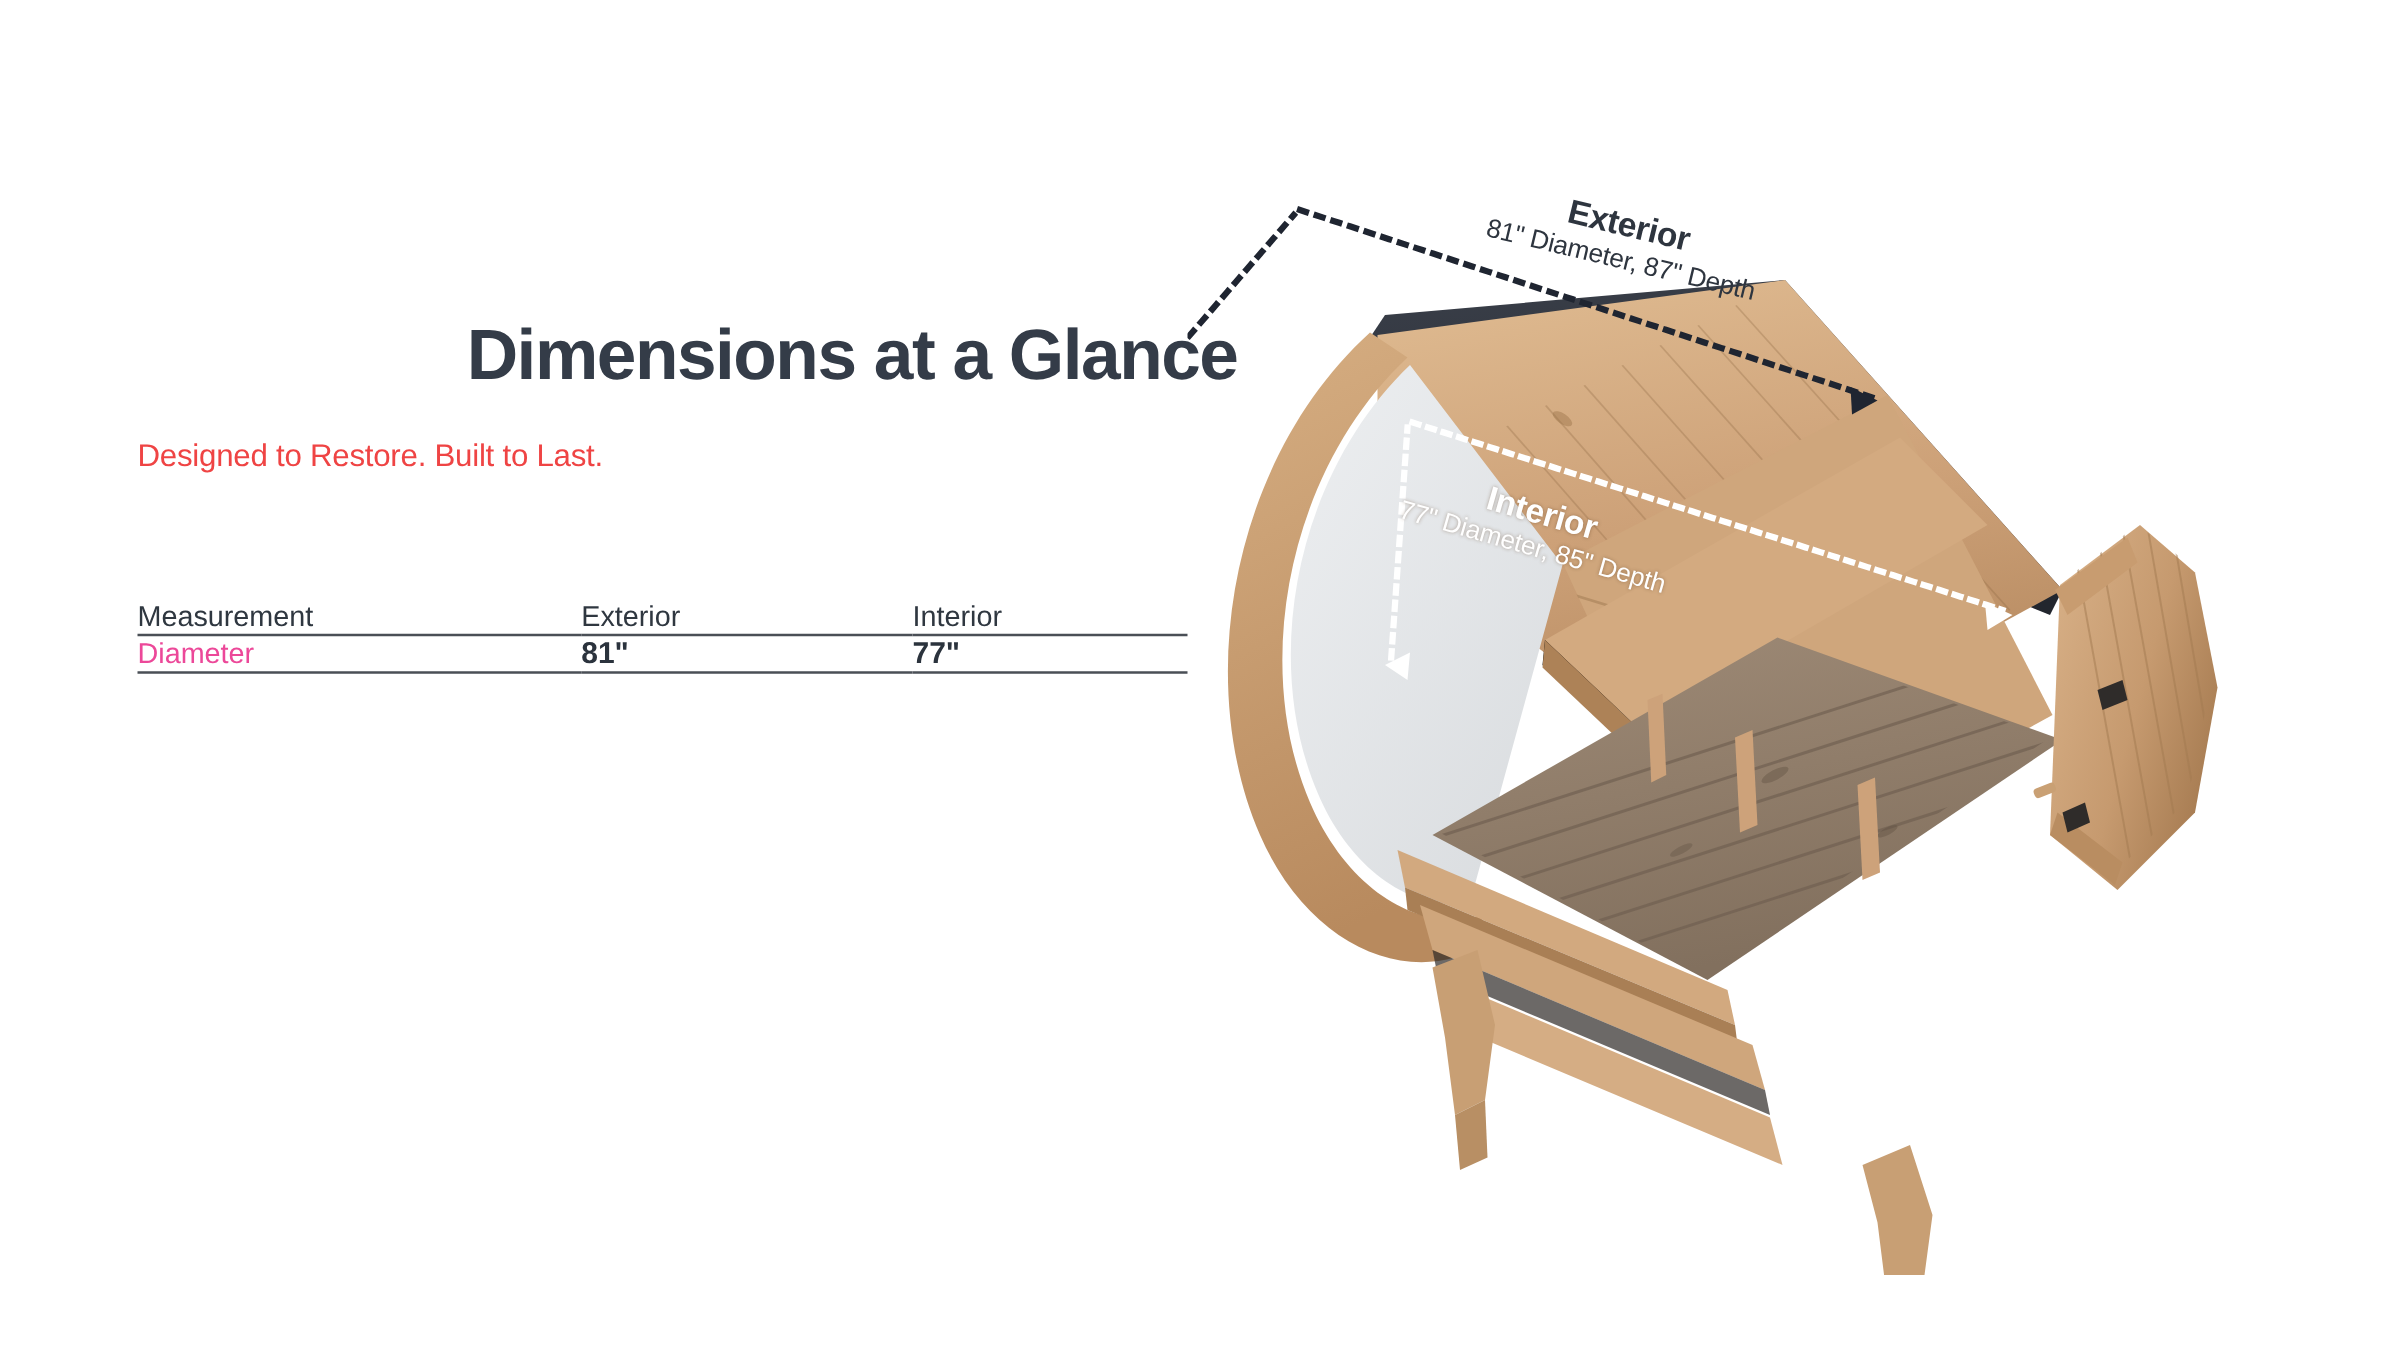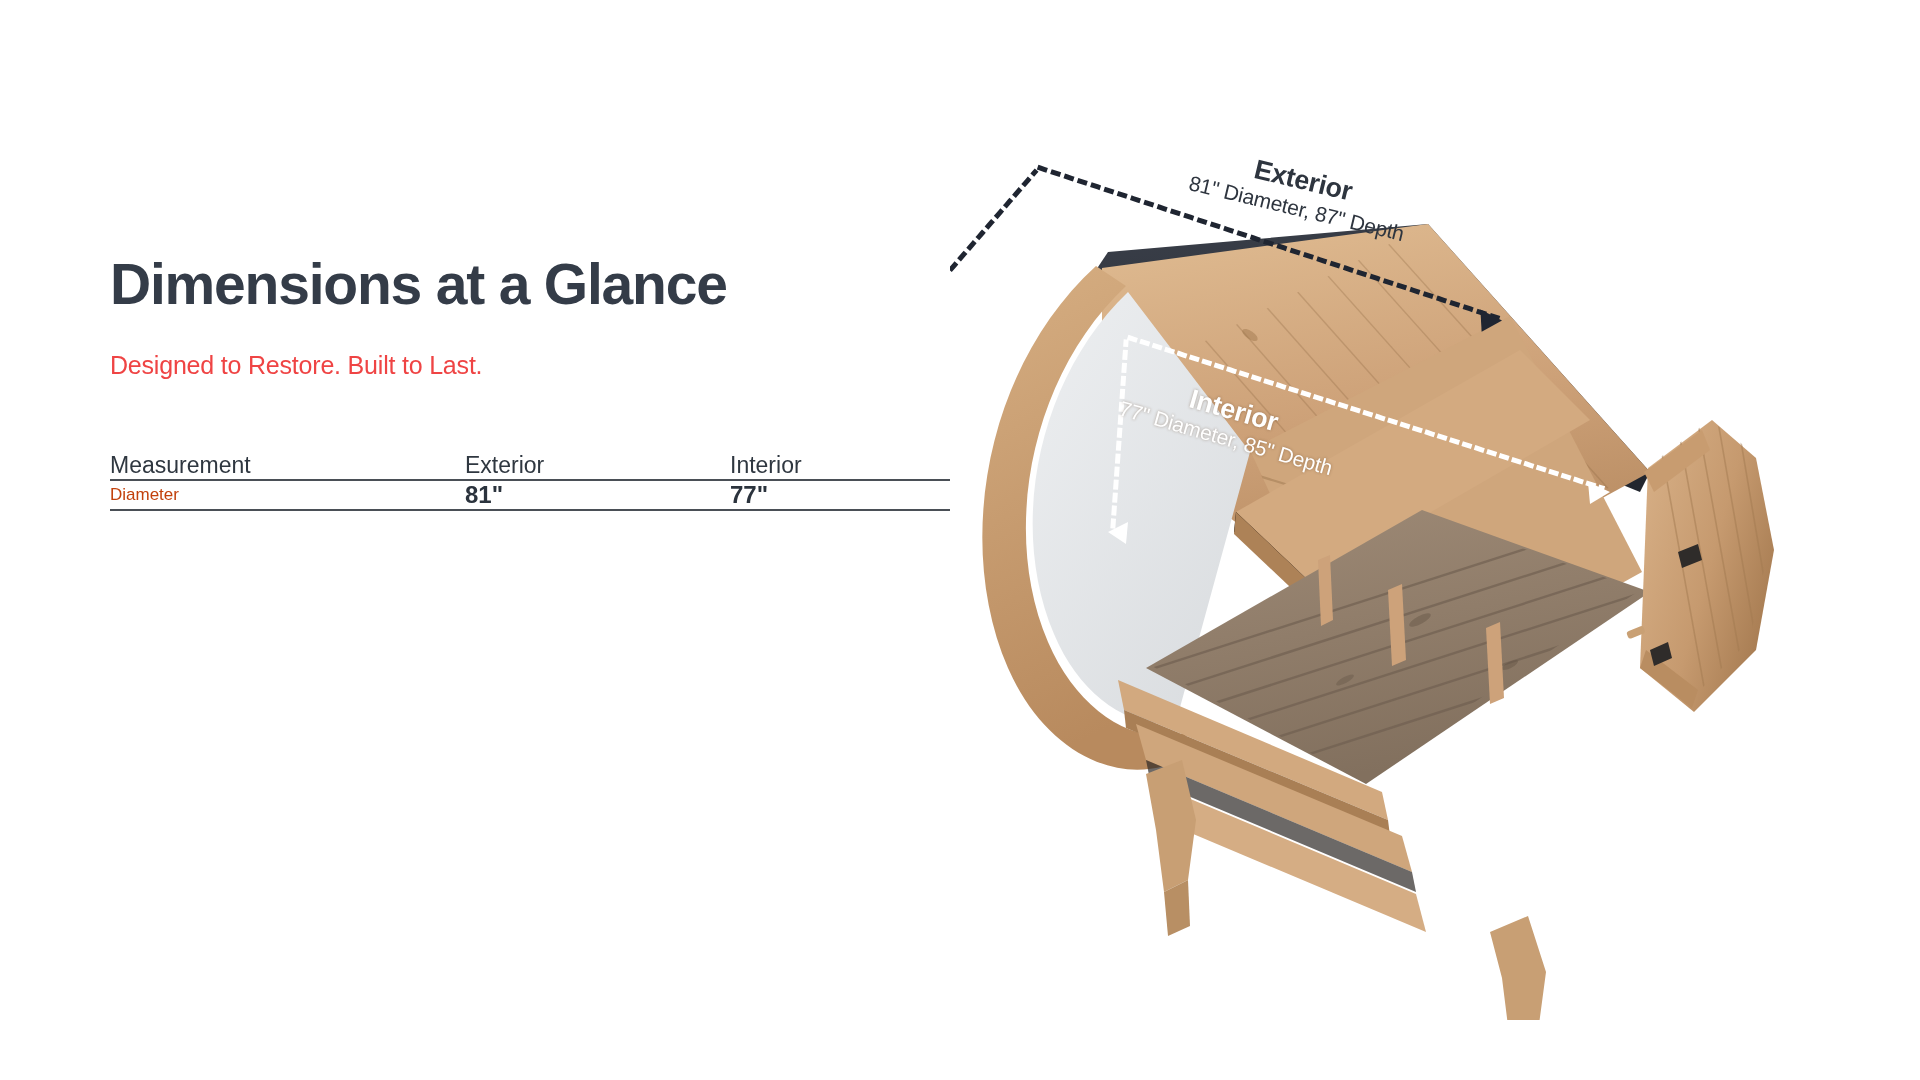--- a/index.html
+++ b/index.html
@@ -6,41 +6,41 @@
   html,body { width:1920px; height:1080px; overflow:hidden; background:#ffffff; }
   body { font-family:"Liberation Sans", sans-serif; -webkit-font-smoothing:antialiased; }
 
   .page { position:relative; width:1920px; height:1080px; background:#fff; }
 
   
   .left-panel { position:absolute; left:110px; top:255px; width:880px; }
 
   .page-title {
     font-size:57px; font-weight:700; color:#343c48;
-    letter-spacing:-1.2px; line-height:1.05;
+    letter-spacing:-1.2px; line-height:1.05;text-align:right;
   }
   .page-subtitle {
     margin-top:36px; font-size:25px; color:#ef4444;
     font-weight:400; letter-spacing:-0.2px;
   }
 
-  .dims-table { margin-top:72px; width:840px; border-collapse:collapse; }
+  .dims-table { margin-top:100px; width:840px; border-collapse:collapse; }
   .dims-table th, .dims-table td { text-align:left; padding:0; }
 
   .th-measure { font-size:23px; font-weight:400; color:#2f3740;
                 padding-bottom:22px; width:355px; vertical-align:bottom; }
   .th-ext { font-size:23px; font-weight:400; color:#2f3740;
             padding-bottom:22px; width:265px; vertical-align:bottom; }
   .th-int { font-size:23px; font-weight:400; color:#2f3740;
             padding-bottom:17px; vertical-align:bottom; }
 
   .dims-table thead tr { border-bottom:2px solid #4a4f56; }
   .dims-table tbody tr { border-bottom:2px solid #4a4f56; }
 
-  .td-label { font-size:17px; font-weight:400; color:#c2410c;
+  .td-label { font-size:23px; font-weight:400; color:#ec4899;
               padding:24px 0 24px 0; }
   .td-val { font-size:24px; font-weight:700; color:#2b333d;
             padding:24px 0 24px 0; }
 
   
   .sauna-wrap { position:absolute; left:950px; top:120px; width:970px; height:900px; }
   .sauna-svg { position:absolute; left:0; top:0; width:970px; height:900px; }
 
   
   .annot { position:absolute; white-space:nowrap; text-align:center; pointer-events:none; }

